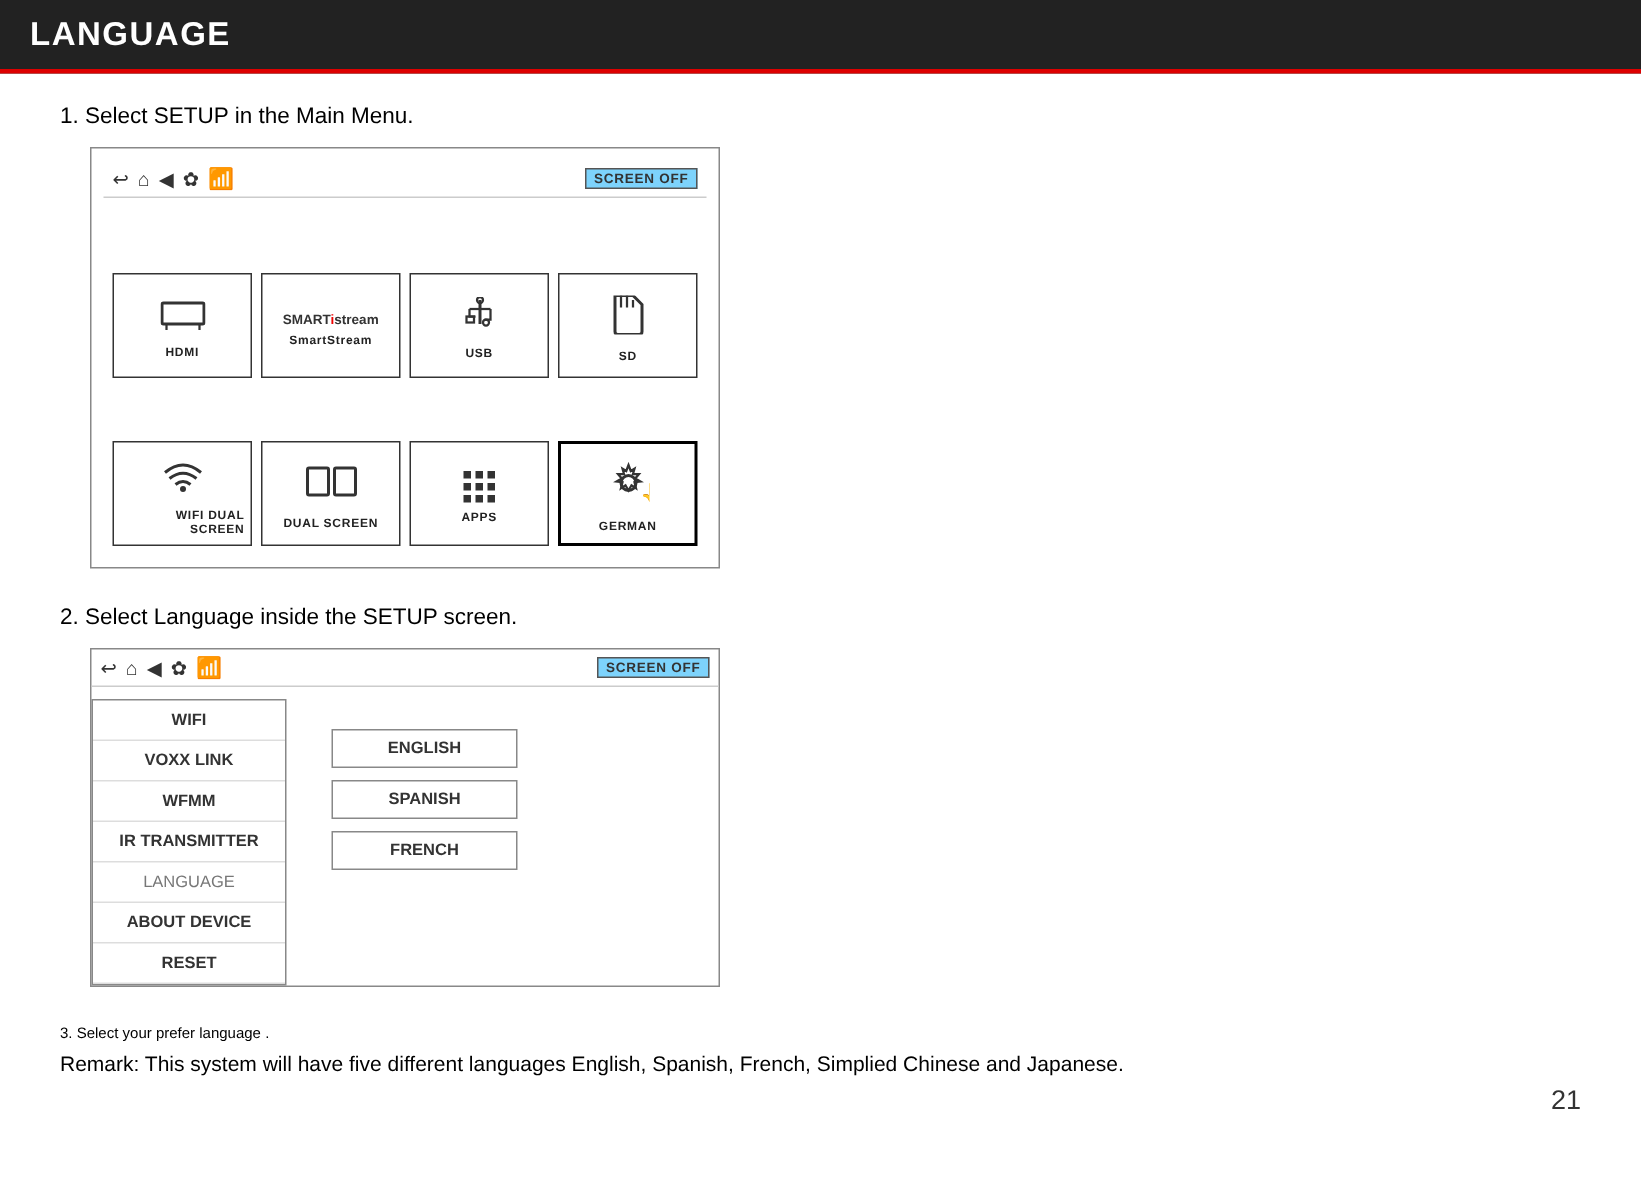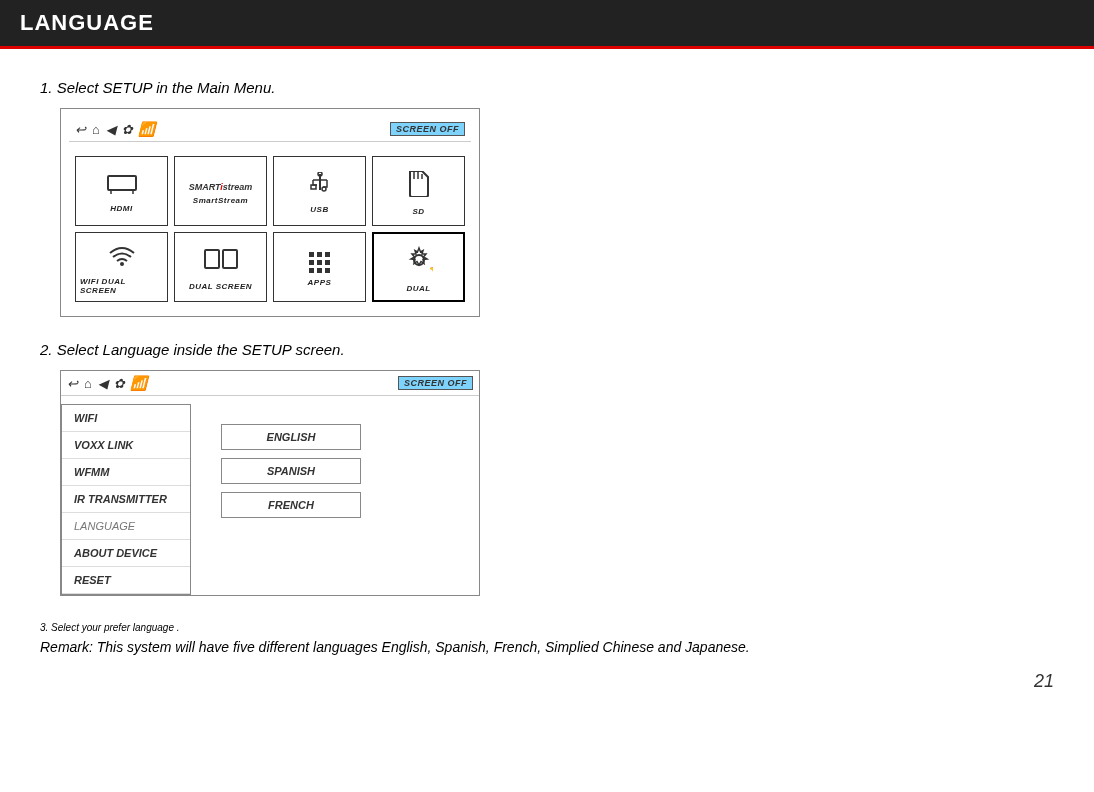--- a/index.html
+++ b/index.html
@@ -18,23 +18,22 @@
       background: #222;
       color: #fff;
       padding: 10px 20px;
       font-size: 22px;
       font-weight: bold;
       letter-spacing: 1px;
       border-bottom: 3px solid #d00;
     }
 
     .page-content {
-      padding: 30px 40px;
+      padding: 20px 40px;
       position: relative;
-      font-style: italic;
     }
 
     .step {
       margin-bottom: 24px;
     }
 
     .step-label {
       font-size: 15px;
       margin-bottom: 12px;
     }
@@ -93,49 +92,51 @@
 
     .menu-item {
       border: 1.5px solid #333;
       display: flex;
       flex-direction: column;
       align-items: center;
       justify-content: center;
       padding: 10px 4px 6px;
       cursor: pointer;
       min-height: 70px;
+      margin-top: 36px;
     }
 
     .menu-item.highlighted {
       border: 2px solid #000;
     }
 
     .menu-item-icon {
       font-size: 22px;
       margin-bottom: 4px;
       color: #222;
     }
 
     .menu-item-label {
       font-size: 8px;
       font-weight: bold;
       letter-spacing: 0.5px;
       color: #222;
-      text-align: left;
+      text-align: right;
     }
 
     
     .setup-screen {
       display: flex;
       gap: 0;
     }
 
     .setup-sidebar {
       border: 1.5px solid #888;
       min-width: 130px;
+      text-align: center;
     }
 
     .sidebar-item {
       padding: 7px 12px;
       font-size: 11px;
       font-weight: bold;
       color: #333;
       border-bottom: 1px solid #ddd;
       cursor: pointer;
     }
@@ -153,21 +154,21 @@
       gap: 8px;
     }
 
     .lang-option {
       border: 1.5px solid #888;
       padding: 6px 0;
       text-align: center;
       font-size: 11px;
       font-weight: bold;
       color: #333;
-      width: 140px;
+      width: 124px;
       cursor: pointer;
     }
 
     
     .step3-text {
       font-size: 10px;
       line-height: 1.6;
       margin-top: 20px;
     }
 
@@ -329,21 +330,21 @@
         </div>
 
         <div class="menu-item highlighted">
           <div class="menu-item-icon">
             <svg width="28" height="28" viewBox="0 0 28 28">
               <circle cx="14" cy="14" r="5" fill="none" stroke="#333" stroke-width="2"></circle>
               <path d="M14 2 L15.5 6 L18 4.5 L17 8 L21 8 L18.5 11 L22 13 L18 13.5 L19 17.5 L16 15.5 L14 19 L12 15.5 L9 17.5 L10 13.5 L6 13 L9.5 11 L7 8 L11 8 L10 4.5 L12.5 6 Z" fill="none" stroke="#333" stroke-width="1.5"></path>
               <text x="22" y="26" font-size="14" fill="#333">👆</text>
             </svg>
           </div>
-          <div class="menu-item-label">DUAL</div>
+          <div class="menu-item-label">GERMAN</div>
         </div>
       </div>
     </div>
   </div>
 
   <div class="step">
     <div class="step-label">2.   Select Language inside the SETUP screen.</div>
 
     <div class="setup-container">
 

